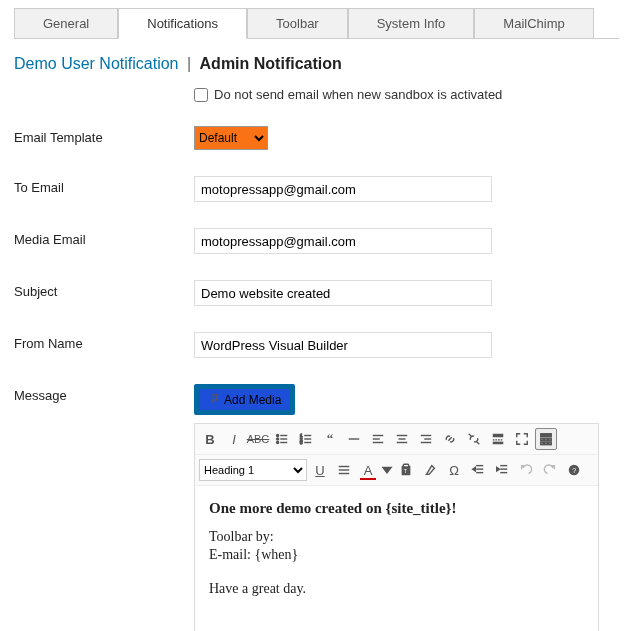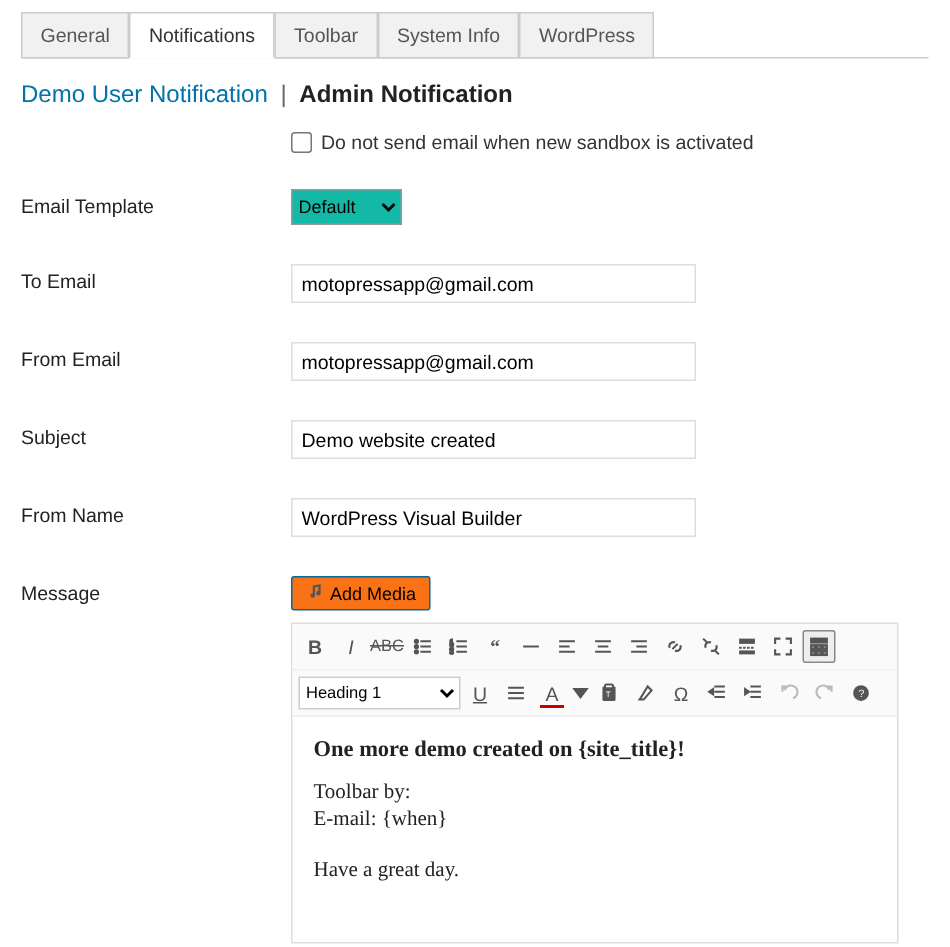--- a/index.html
+++ b/index.html
@@ -1,31 +1,31 @@
 <!DOCTYPE html>
 <html><head>
 <meta charset="utf-8">
 <style>
   * { box-sizing: border-box; margin: 0; padding: 0; }
   body { font-family: -apple-system, "Segoe UI", Arial, sans-serif; font-size: 13px; color: #333; background: #fff; padding: 8px 14px 30px 14px; width: 633px; }
   .tabs { display: flex; border-bottom: 1px solid #ccc; }
-  .tab { padding: 7px 12px; border: 1px solid #ccc; background: #f1f1f1; margin-right: 0; margin-bottom: -1px; color: #555; cursor: pointer; font-size: 13px; }
+  .tab { padding: 7px 28px; border: 1px solid #ccc; background: #f1f1f1; margin-right: 0; margin-bottom: -1px; color: #555; cursor: pointer; font-size: 13px; }
   .tab.active { background: #fff; border-bottom: 1px solid #fff; font-weight: normal; color: #333;}
   .subnav { margin: 16px 0 14px 0; font-size: 16px; }
   .subnav a { color: #0073aa; text-decoration: none; }
   .subnav .sep { color: #666; margin: 0 4px; }
   .subnav .current { font-weight: bold; color: #222; }
   .form { margin-top: 10px; }
   .row { display: flex; align-items: flex-start; margin-bottom: 26px; }
   .label { width: 180px; padding-top: 4px; font-size: 13px; color: #222; }
   .field { flex: 1; }
   .checkbox-row { margin-left: 180px; margin-bottom: 24px; display: flex; align-items: center; gap: 6px; }
-  input[type="text"] { width: 270px; padding: 4px 6px; border: 1px solid #ddd; font-size: 13px; height: 26px; background:#fff; }
-  select { width: 74px; height: 24px; border: 1px solid #999; background: #14b8a6; font-size: 12px; }
-  .media-btn { display: inline-flex; align-items: center; gap: 4px; padding: 3px 9px; border: 1px solid #0369a1; background: #f97316; font-size: 12px; cursor: pointer; border-radius: 2px; }
+  input[type="text"] { width: 298px; padding: 4px 6px; border: 1px solid #ddd; font-size: 13px; height: 26px; background:#fff; }
+  select { width: 74px; height: 24px; border: 1px solid #999; background: #f97316; font-size: 12px; }
+  .media-btn { display: inline-flex; align-items: center; gap: 4px; padding: 3px 9px; border: 5px solid #0369a1; background: #1d4ed8; font-size: 12px; cursor: pointer; border-radius: 2px; }
   .editor { border: 1px solid #ddd; margin-top: 8px; width: 405px; }
   .toolbar-row { display: flex; align-items: center; gap: 2px; padding: 4px 4px; border-bottom: 1px solid #eee; background: #fafafa; flex-wrap: nowrap; }
   .tbtn { width: 22px; height: 22px; display: inline-flex; align-items: center; justify-content: center; color: #555; font-size: 13px; cursor: pointer; border-radius: 2px; }
   .tbtn svg { width: 14px; height: 14px; stroke: #555; fill: none; stroke-width: 1.6; }
   .tbtn.fill svg { fill: #555; stroke: none; }
   .tbtn.boxed { border: 1px solid #888; background:#eee;}
   .format-sel { width: 108px; height: 22px; border: 1px solid #ccc; font-size: 11px; background: #fff; }
   .editor-content { padding: 14px 14px 24px 14px; font-family: Georgia, serif; color: #222; min-height: 150px; font-size: 14px; }
   .editor-content h3 { font-size: 15px; font-weight: bold; margin-bottom: 12px; font-family: Georgia, serif;}
   .editor-content p { margin-bottom: 2px; }
@@ -38,21 +38,21 @@
   input[type="checkbox"]{ width:14px; height:14px;}
 </style>
 </head>
 <body>
 
 <div class="tabs">
   <div class="tab">General</div>
   <div class="tab active">Notifications</div>
   <div class="tab">Toolbar</div>
   <div class="tab">System Info</div>
-  <div class="tab">WordPress</div>
+  <div class="tab">MailChimp</div>
 </div>
 
 <div class="subnav">
   <a href="#">Demo User Notification</a>
   <span class="sep">|</span>
   <span class="current">Admin Notification</span>
 </div>
 
 <div class="form">
 
@@ -71,21 +71,21 @@
   </div>
 
   <div class="row">
     <div class="label">To Email</div>
     <div class="field">
       <input type="text" value="motopressapp@gmail.com" style="">
     </div>
   </div>
 
   <div class="row">
-    <div class="label">From Email</div>
+    <div class="label">Media Email</div>
     <div class="field">
       <input type="text" value="motopressapp@gmail.com" style="">
     </div>
   </div>
 
   <div class="row">
     <div class="label">Subject</div>
     <div class="field">
       <input type="text" value="Demo website created" style="">
     </div>

